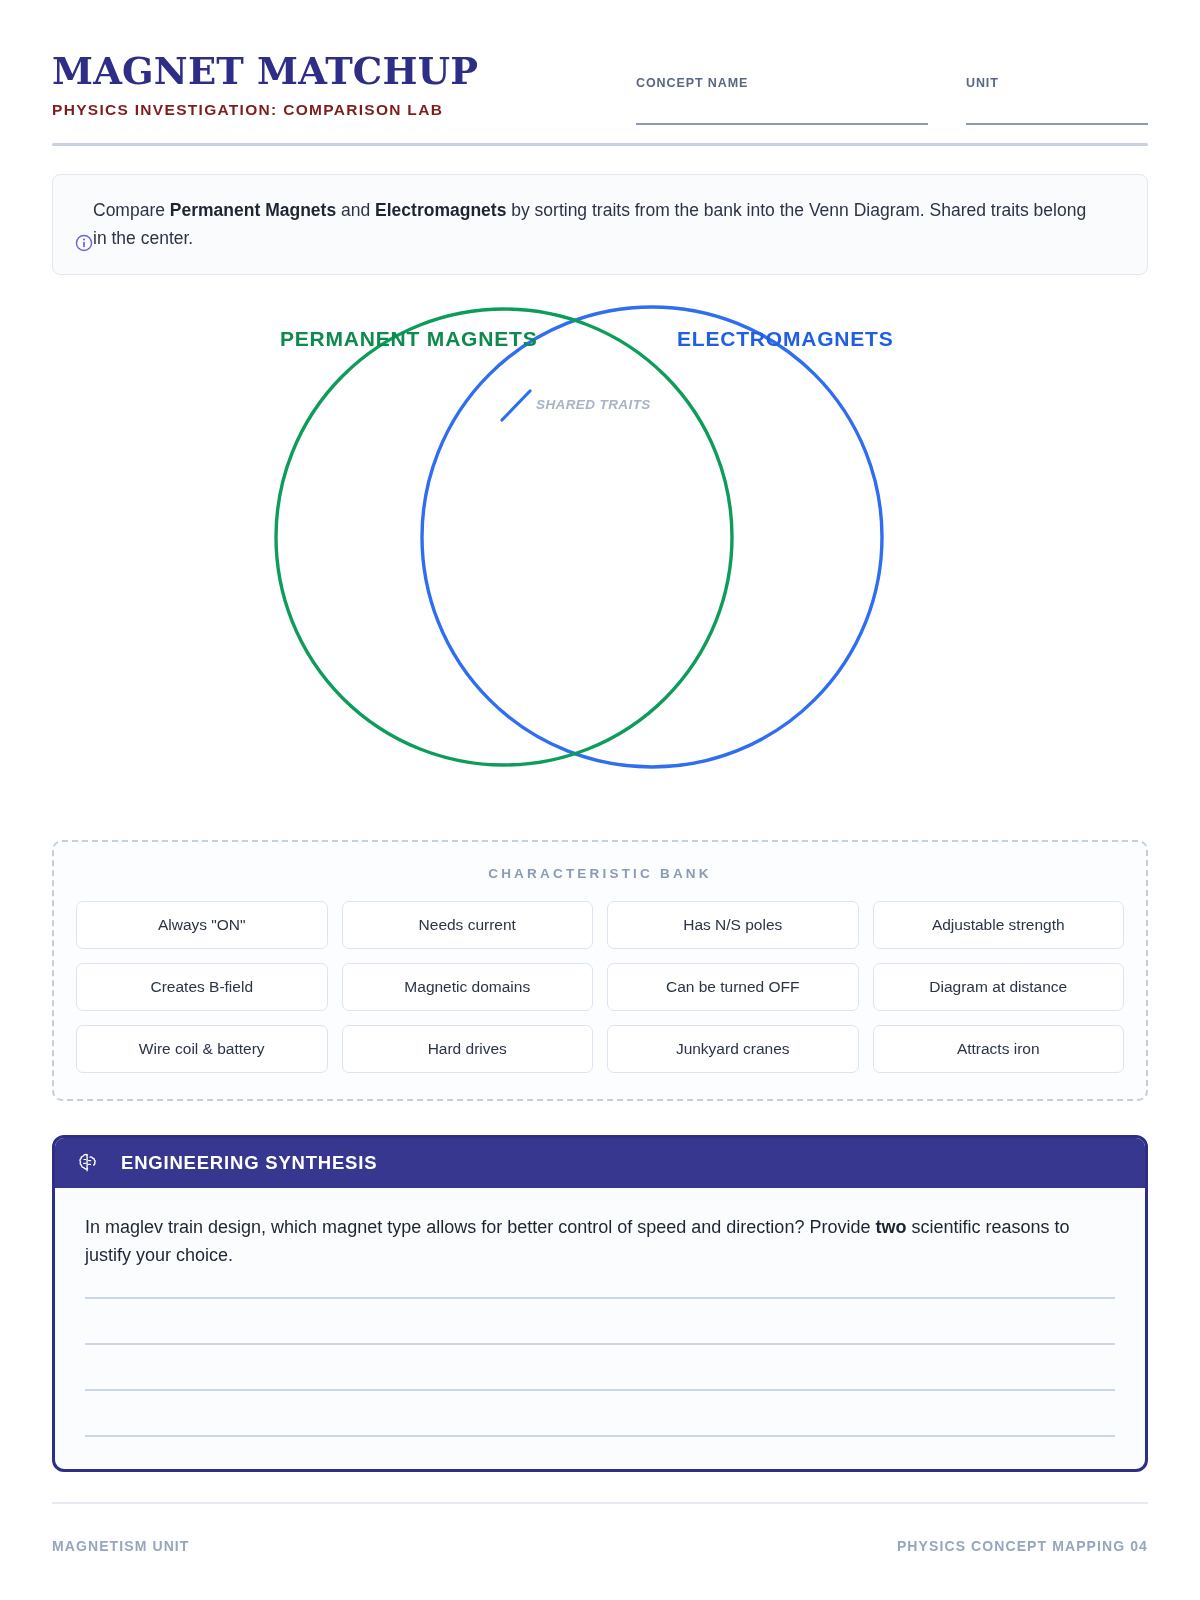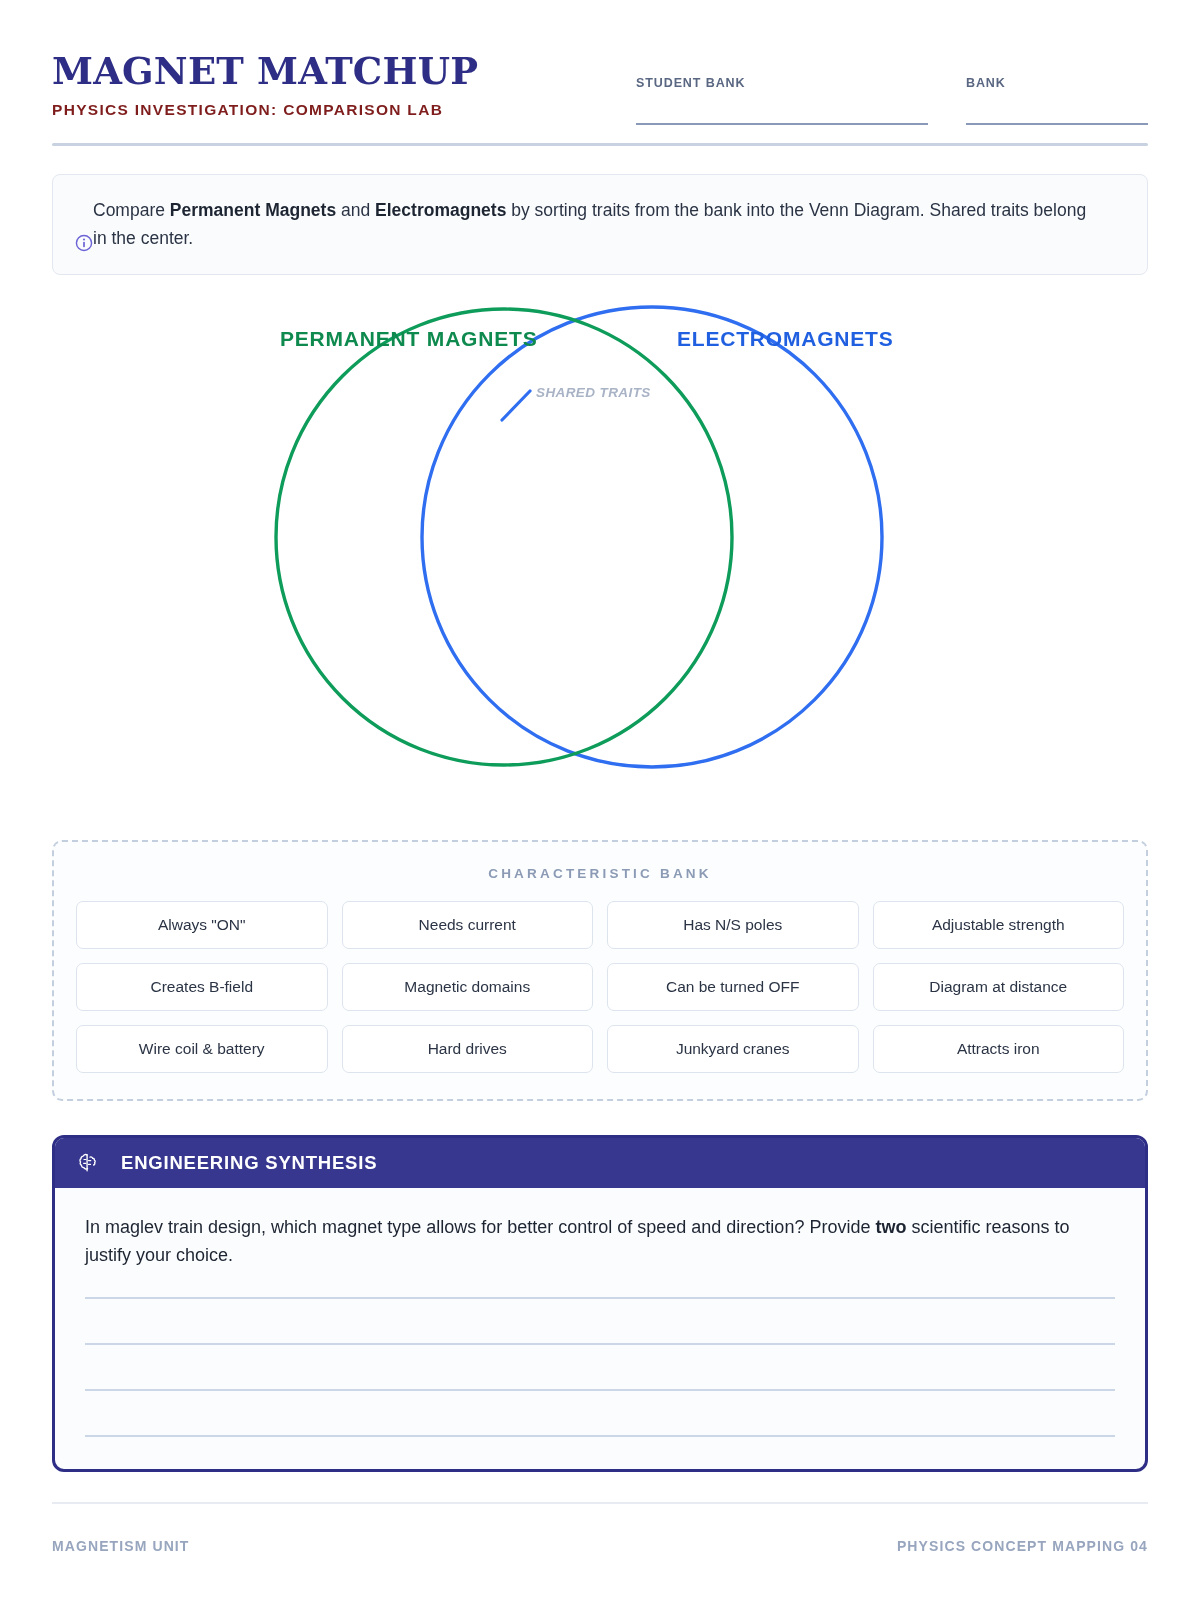--- a/index.html
+++ b/index.html
@@ -109,21 +109,21 @@
     font-size: 21px;
     font-weight: bold;
     letter-spacing: 0.8px;
   }
   .venn-label.left  { left: 228px; top: 42px; color: #0e8a4f; }
   .venn-label.right { left: 625px; top: 42px; color: #1f5fe0; }
 
   .shared-label {
     position: absolute;
     left: 484px;
-    top: 100px;
+    top: 112px;
     font-size: 13.5px;
     font-weight: bold;
     font-style: italic;
     letter-spacing: 0.4px;
     color: #a9b3c6;
   }
 
   
   .bank {
     margin-top: 10px;
@@ -218,25 +218,25 @@
 
 <div class="page">
 
   <div class="header">
     <div class="header-left">
       <div class="worksheet-title">MAGNET MATCHUP</div>
       <div class="worksheet-subtitle">PHYSICS INVESTIGATION: COMPARISON LAB</div>
     </div>
     <div class="header-right">
       <div class="field-block name-field">
-        <div class="field-label">STUDENT BANK</div>
+        <div class="field-label">CONCEPT NAME</div>
         <div class="field-rule"></div>
       </div>
       <div class="field-block date-field">
-        <div class="field-label">BANK</div>
+        <div class="field-label">UNIT</div>
         <div class="field-rule"></div>
       </div>
     </div>
   </div>
   <div class="header-rule"></div>
 
   <div class="instruction">
     <svg class="info-icon" viewBox="0 0 20 20">
       <circle cx="10" cy="10" r="8.4" fill="none" stroke="#6b63d6" stroke-width="1.6"></circle>
       <circle cx="10" cy="6.1" r="1.15" fill="#6b63d6"></circle>

